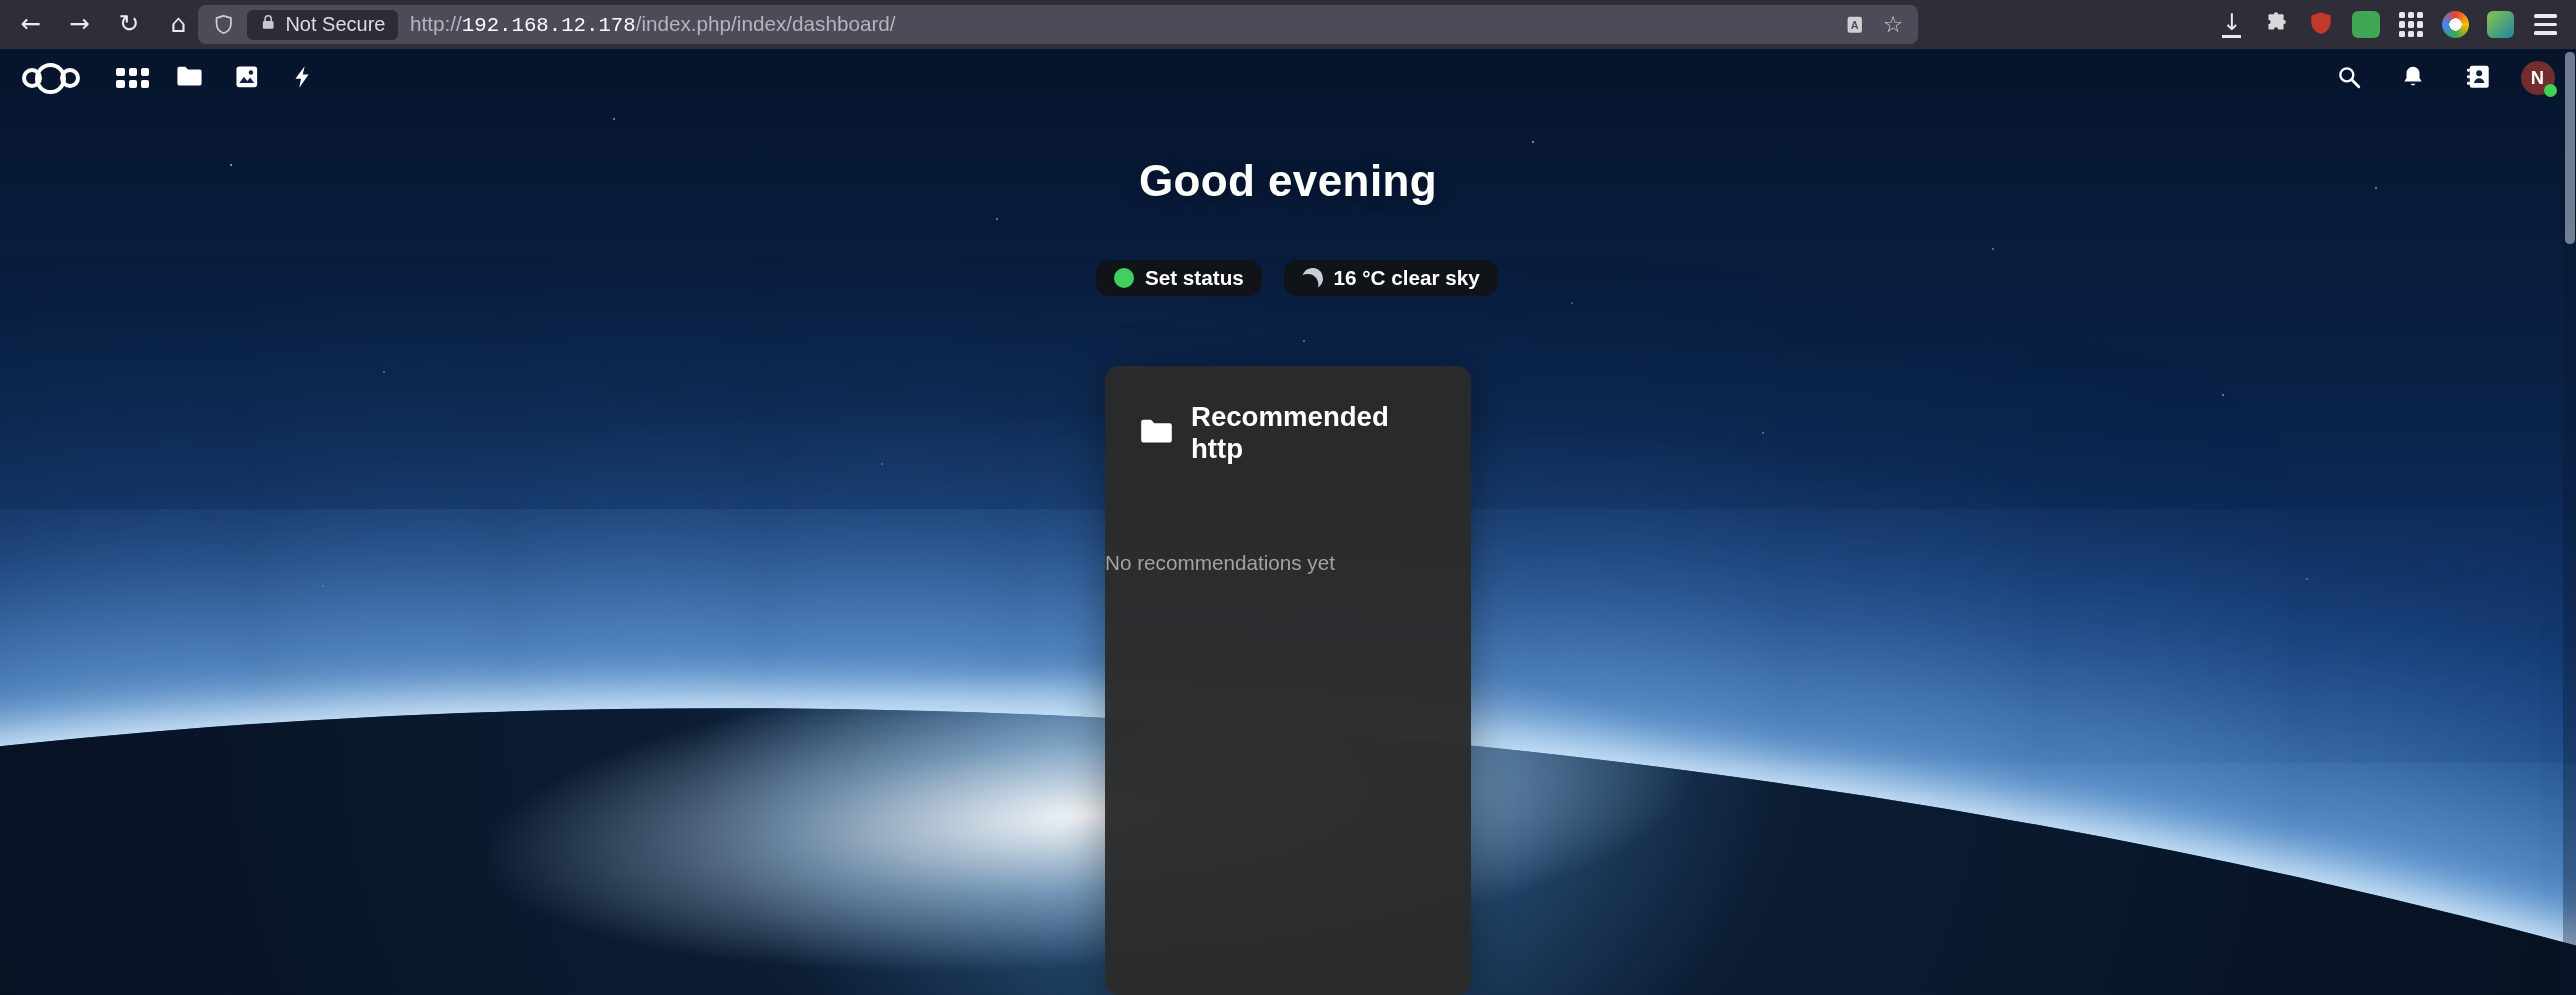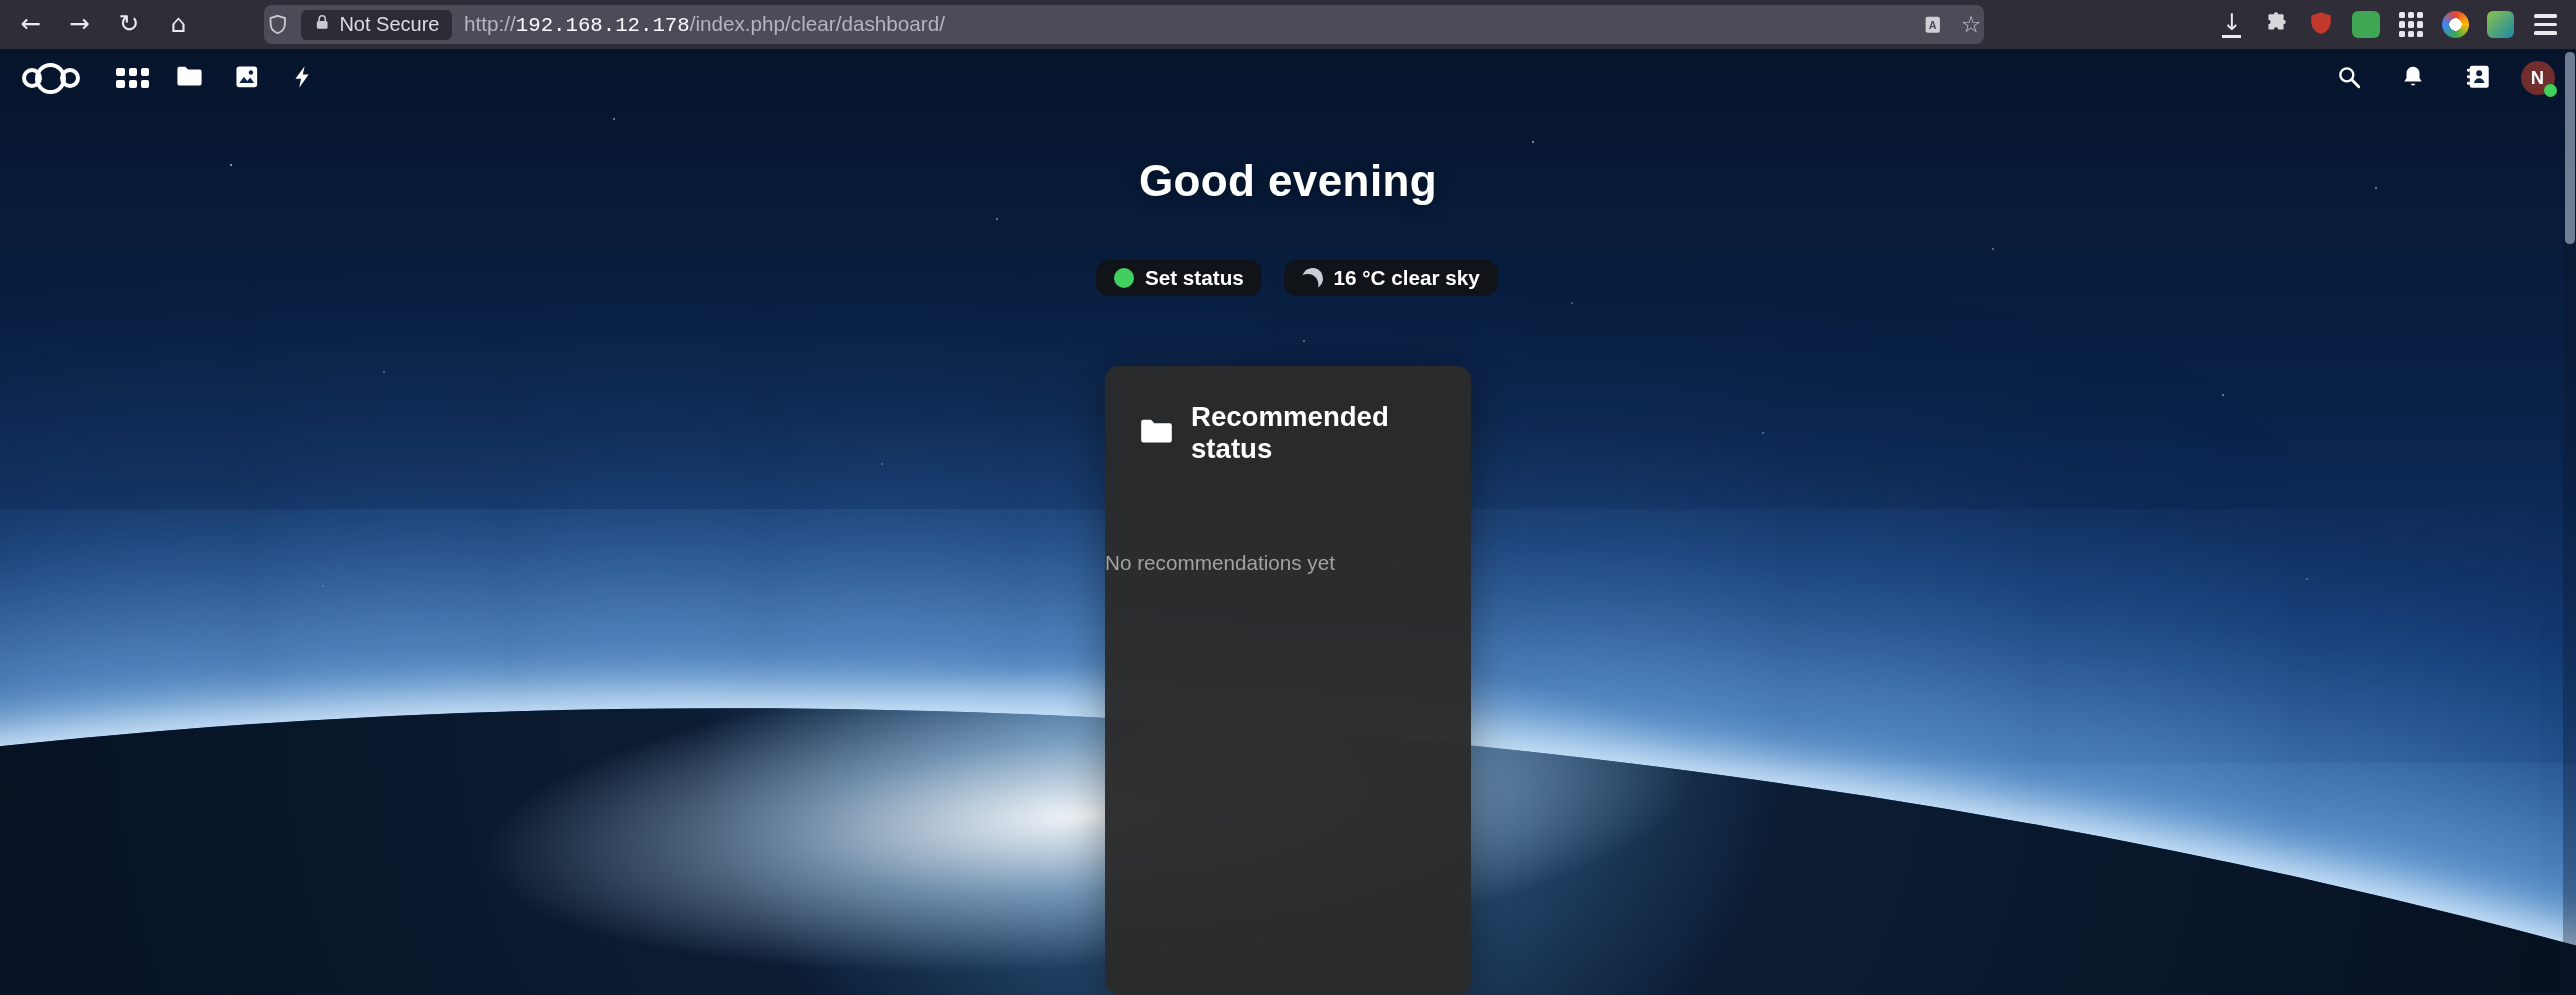--- a/index.html
+++ b/index.html
@@ -17,22 +17,22 @@
     background:#2e2d38; display:flex; align-items:center;
     padding:0 10.7px; z-index:20;
   }
   .nav-group { display:flex; gap:9.2px; align-items:center; }
   .tbtn {
     width:40px; height:40px; display:flex; align-items:center; justify-content:center;
     font-size:24.5px; color:#eaeaef; background:none; border:none; border-radius:6.1px;
     cursor:pointer; padding:0; font-family:"DejaVu Sans",sans-serif; line-height:1;
   }
   .urlbar {
-    margin-left:66px; width:1720px; height:39px; background:#4c4b57;
-    border-radius:7.7px; display:flex; align-items:center; padding:0 3px; gap:12.3px;
+    width:1720px; height:39px; background:#4c4b57;
+    border-radius:7.7px; display:flex; align-items:center; padding:0 15px; gap:12.3px;
   }
   .shield-btn { background:none; border:none; padding:0; cursor:pointer; display:flex; align-items:center; }
   .chip {
     display:flex; align-items:center; gap:7.7px; background:#2d2b36; border:none;
     border-radius:6.1px; height:30px; padding:0 12.3px; color:#dcdce2; font-size:20px;
     white-space:nowrap; cursor:pointer;
   }
   .url-text { font-size:20.7px; color:#b4b4bf; white-space:nowrap; flex:1; overflow:hidden; }
   .url-text .host { color:#fbfbfe;font-family:Liberation Mono, monospace; }
   .urlbar-icons { display:flex; gap:17px; align-items:center; }
@@ -165,21 +165,21 @@
     </button>
     <button class="chip">
       <span>
         <svg width="18.4" height="18.4" viewBox="0 0 24 24">
             <rect x="5" y="10.5" width="14" height="10" rx="2" fill="#c9c9d2"></rect>
             <path d="M8 11V7.5a4 4 0 0 1 8 0V11" fill="none" stroke="#c9c9d2" stroke-width="2"></path>
           </svg>
       </span>
       <span>Not Secure</span>
     </button>
-    <span class="url-text"><span class="dim">http://</span><span class="host">192.168.12.178</span><span class="dim">/index.php/clear/dashboard/</span></span>
+    <span class="url-text"><span class="dim">http://</span><span class="host">192.168.12.178</span><span class="dim">/index.php/index/dashboard/</span></span>
     <span class="urlbar-icons">
       <button class="shield-btn">
         <svg width="21.5" height="21.5" viewBox="0 0 24 24">
             <rect x="4" y="3" width="16" height="18" rx="2.5" fill="#cfcfd6"></rect>
             <text x="12" y="16.5" text-anchor="middle" font-size="12" font-weight="bold" fill="#4c4b57" font-family="Liberation Sans, sans-serif">A</text>
           </svg>
       </button>
       <button class="star-btn glyph">☆</button>
     </span>
   </div>
@@ -336,21 +336,21 @@
       </button>
     </div>
 
     <section class="panel">
       <div class="panel-head">
         <span>
           <svg width="35" height="31" viewBox="0 0 24 20">
               <path d="M1.5 3.5A1.5 1.5 0 0 1 3 2h5.2l2.3 2.3H21a1.5 1.5 0 0 1 1.5 1.5V16A1.5 1.5 0 0 1 21 17.5H3A1.5 1.5 0 0 1 1.5 16z" fill="#fff"></path>
             </svg>
         </span>
-        <span class="panel-title">Recommended status</span>
+        <span class="panel-title">Recommended http</span>
       </div>
       <div class="panel-empty">No recommendations yet</div>
     </section>
   </main>
 
   <div class="scrollbar">
     <div class="thumb"></div>
   </div>
 </div>
 

